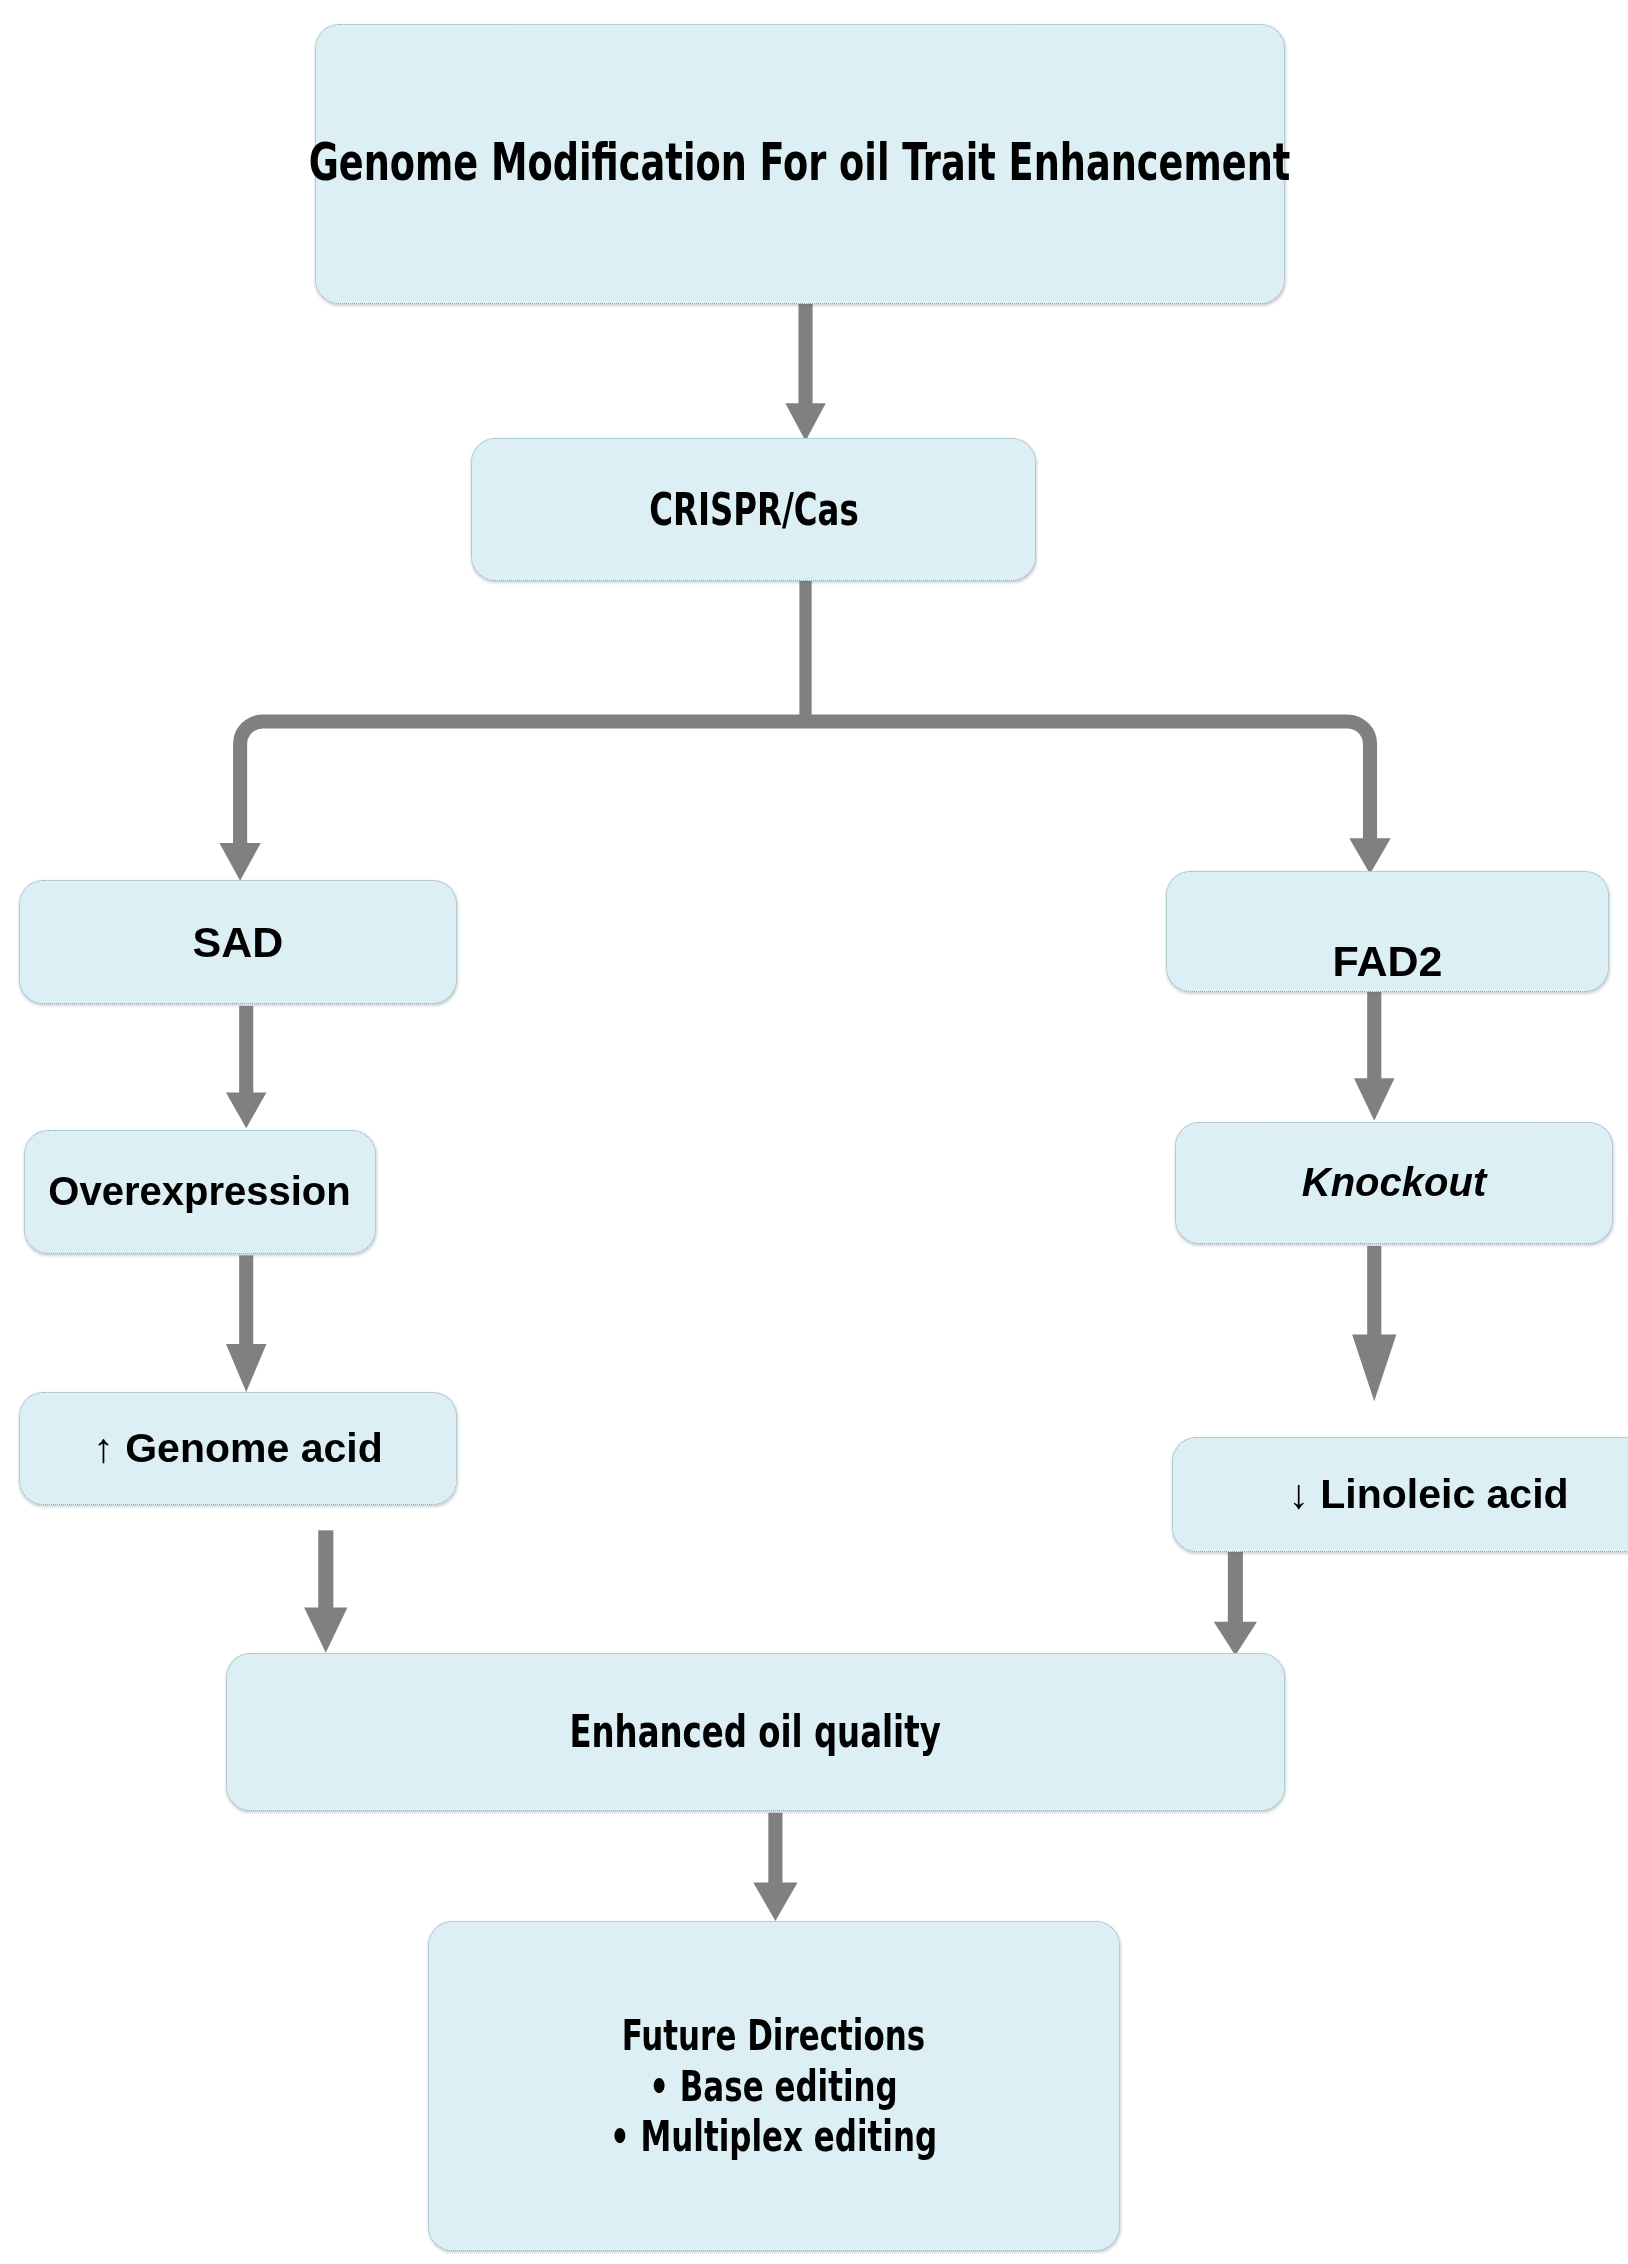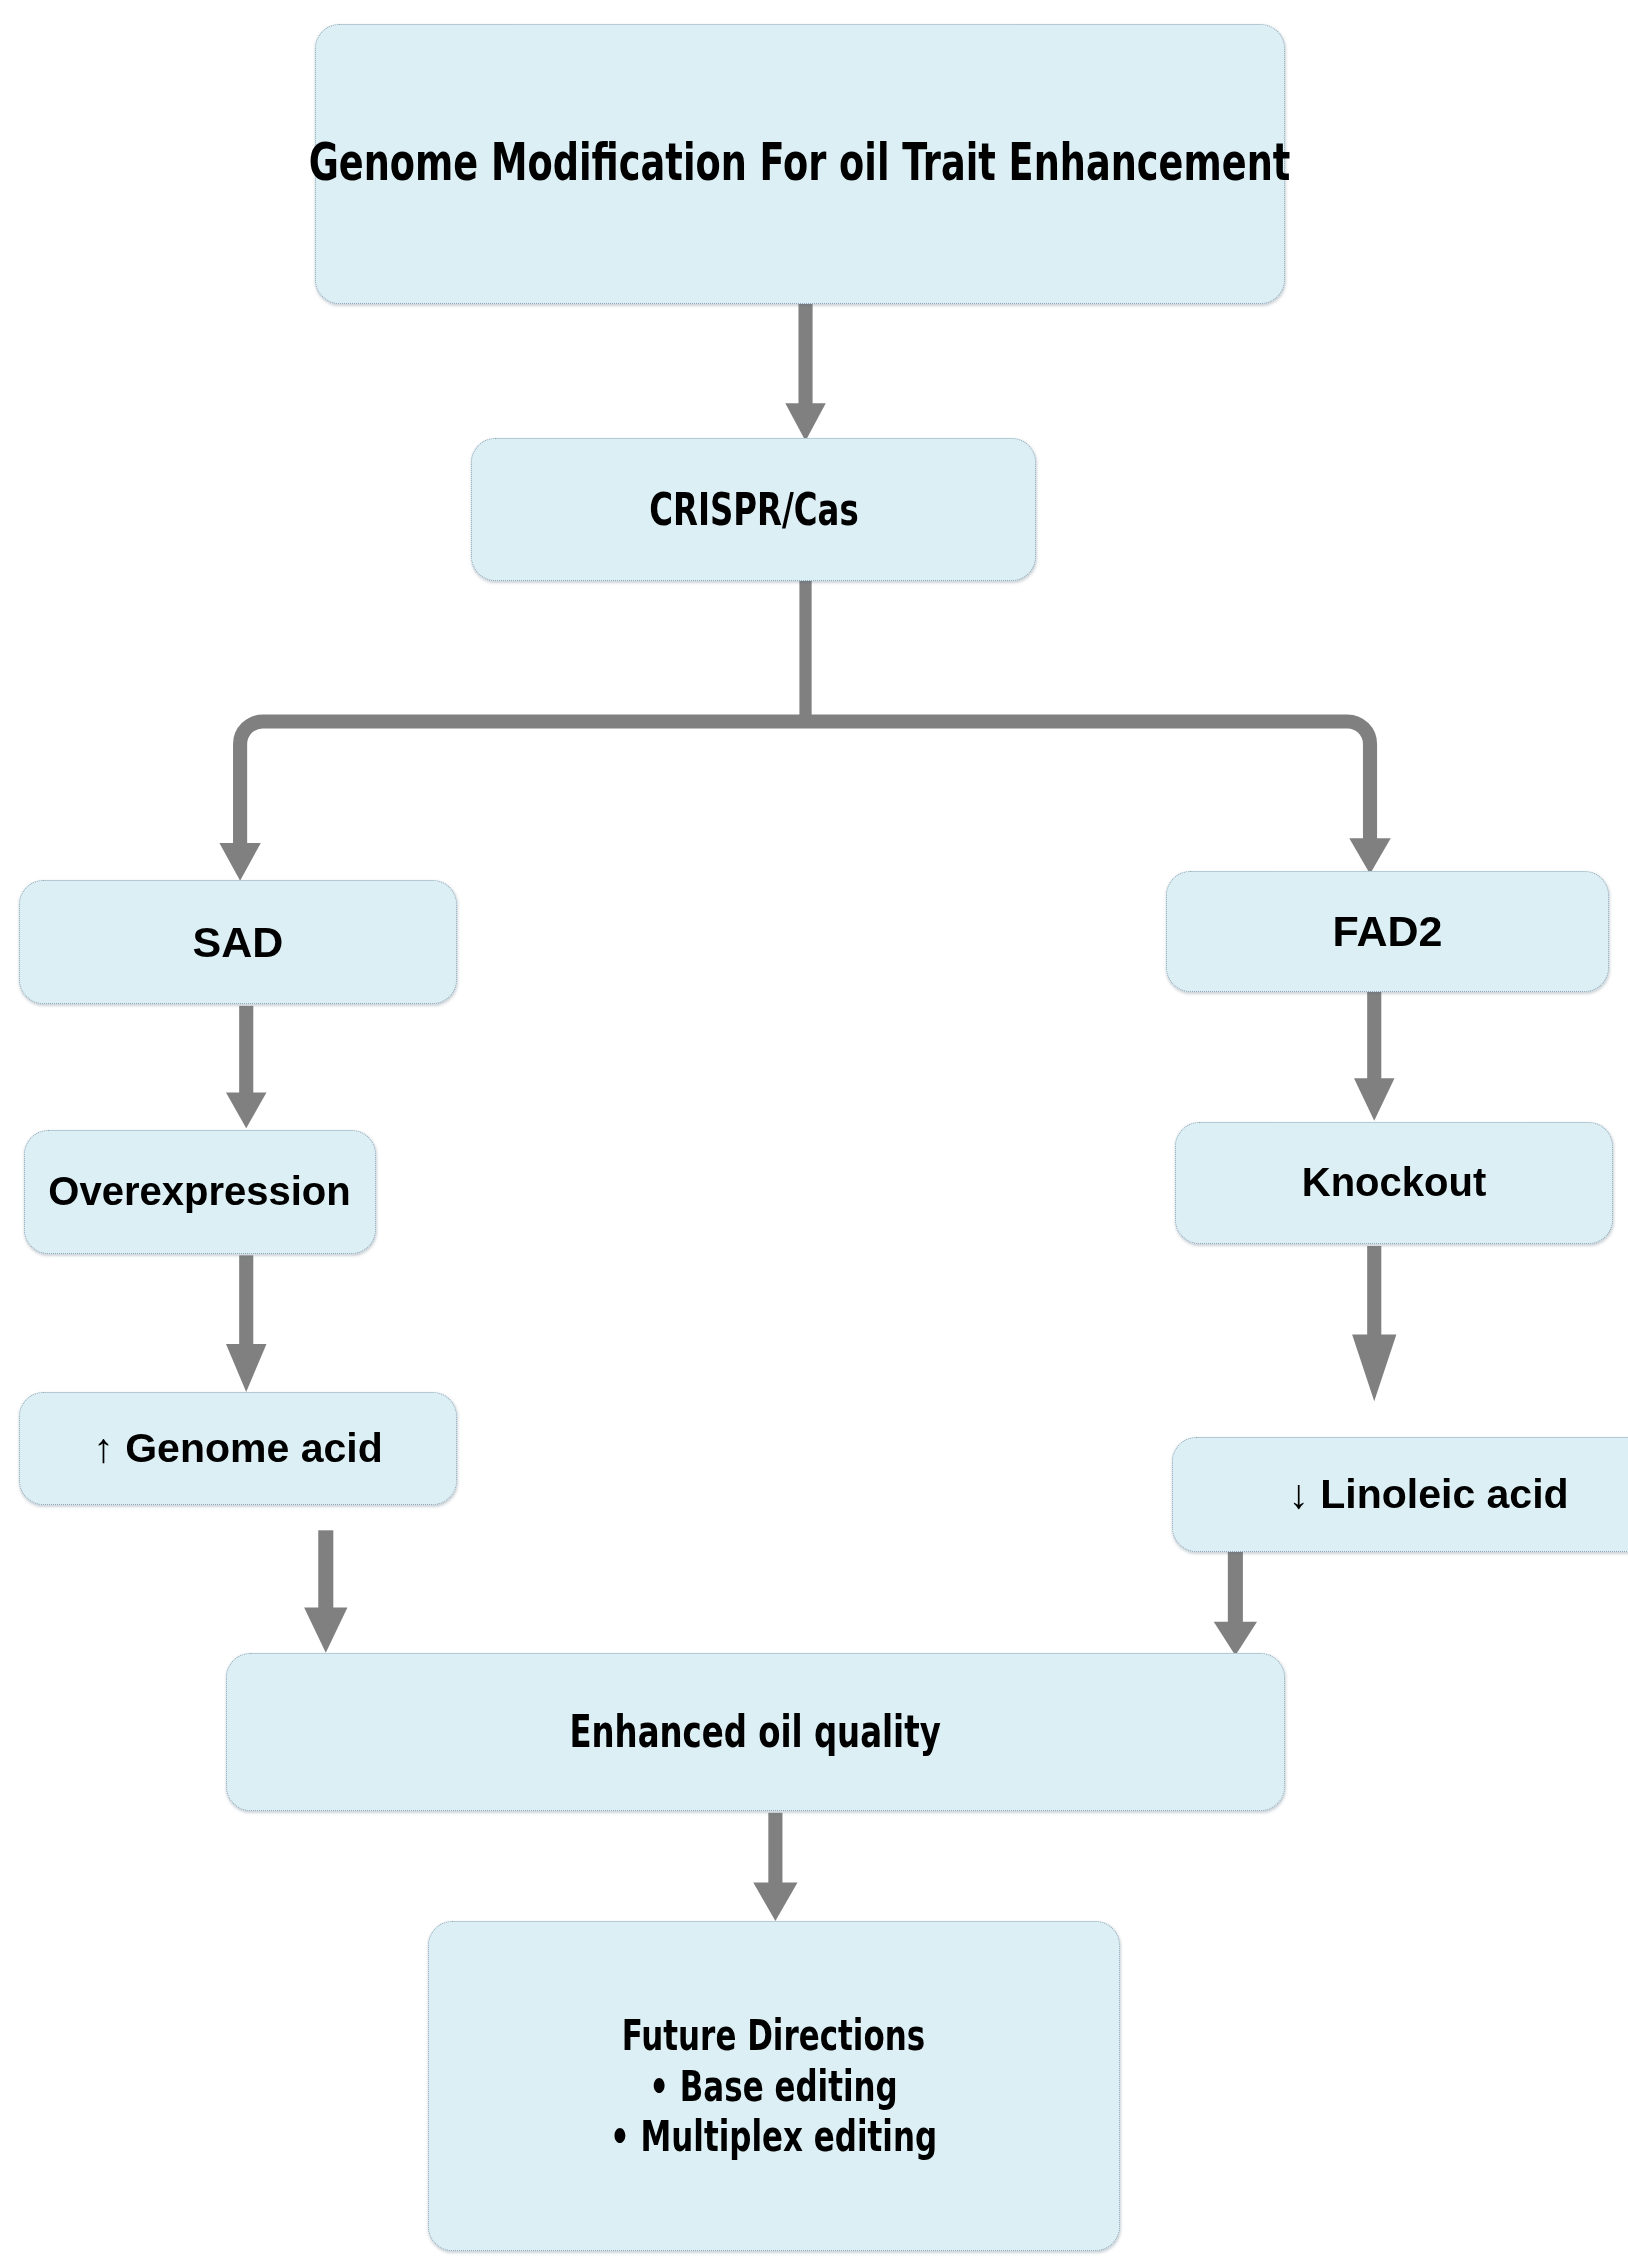--- a/index.html
+++ b/index.html
@@ -136,29 +136,29 @@
   </div>
 
   <div class="node cond" style="left:471px; top:438px; width:565px; height:143px; font-size:45px;">
     <span class="txt">CRISPR/Cas</span>
   </div>
 
   <div class="node wide" style="left:19px; top:880px; width:438px; height:124px; font-size:43px; justify-content:center;">
     <span>SAD</span>
   </div>
 
-  <div class="node wide" style="left:1166px; top:871px; width:443px; height:121px; font-size:43px;">
+  <div class="node wide" style="left:1166px; top:871px; width:443px; height:121px; font-size:43px;align-items:flex-end;">
     <span>FAD2</span>
   </div>
 
   <div class="node wide" style="left:23.5px; top:1130px; width:352px; height:124px; font-size:40px;">
     <span>Overexpression</span>
   </div>
 
-  <div class="node wide" style="left:1175px; top:1122px; width:438px; height:122px; font-size:40px;">
+  <div class="node wide" style="left:1175px; top:1122px; width:438px; height:122px; font-size:40px;font-style:italic;">
     <span>Knockout</span>
   </div>
 
   <div class="node wide" style="left:19px; top:1392px; width:438px; height:113px; font-size:41px;">
     <span>↑ Genome acid</span>
   </div>
 
   <div class="node wide" style="left:1172px; top:1437px; width:513px; height:115px; font-size:41px;">
     <span>↓ Linoleic acid</span>
   </div>

